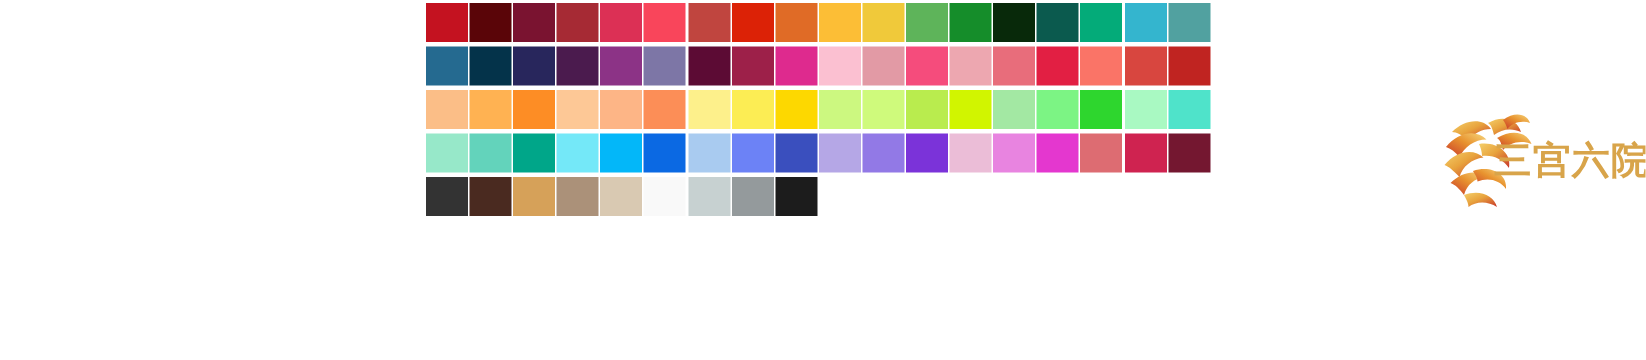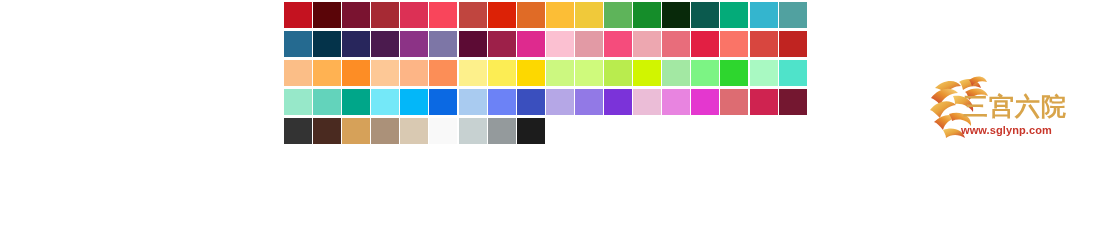--- a/index.html
+++ b/index.html
@@ -31,21 +31,21 @@
 
   .swatch {
     width: 28px;
     height: 26px;
     margin-right: 1.1px;
     flex: 0 0 auto;
   }
 
   #brand-logo {
     position: absolute;
-    left: 925px;
+    left: 958px;
     top: 74px;
     width: 132px;
     height: 70px;
   }
 
   #brand-logo svg {
     display: block;
   }
 
   .logo-url {
@@ -191,14 +191,13 @@
       <path d="M9 48 C 17 40, 27 39, 32 44 C 25 45, 20 49, 18 56 C 15 52, 12 49, 9 48 Z" fill="url(#featherGrad2)"></path>
       <path d="M34 8 C 44 2, 54 6, 56 14 C 50 11, 43 12, 38 16 C 37 12, 36 9, 34 8 Z" fill="url(#featherGrad)"></path>
       <path d="M40 18 C 50 12, 60 14, 63 22 C 56 19, 48 21, 44 26 C 43 22, 42 19, 40 18 Z" fill="url(#featherGrad2)"></path>
       <path d="M28 22 C 40 20, 50 28, 48 38 C 44 32, 37 29, 30 30 C 30 27, 29 24, 28 22 Z" fill="url(#featherGrad)"></path>
       <path d="M24 40 C 36 36, 47 42, 46 52 C 42 46, 34 44, 27 47 C 27 44, 25 42, 24 40 Z" fill="url(#featherGrad2)"></path>
       <path d="M18 56 C 28 52, 38 56, 40 64 C 34 60, 26 60, 21 64 C 21 61, 19 58, 18 56 Z" fill="url(#featherGrad)"></path>
       <path d="M44 6 C 52 0, 60 2, 62 8 C 56 6, 50 8, 47 12 C 46 9, 45 7, 44 6 Z" fill="url(#featherGrad2)"></path>
     </g>
   </svg>
   <div class="logo-cn">三宫六院</div>
-  <div class="logo-url">www.sglynp.com</div>
 </div>
 
 </body></html>

